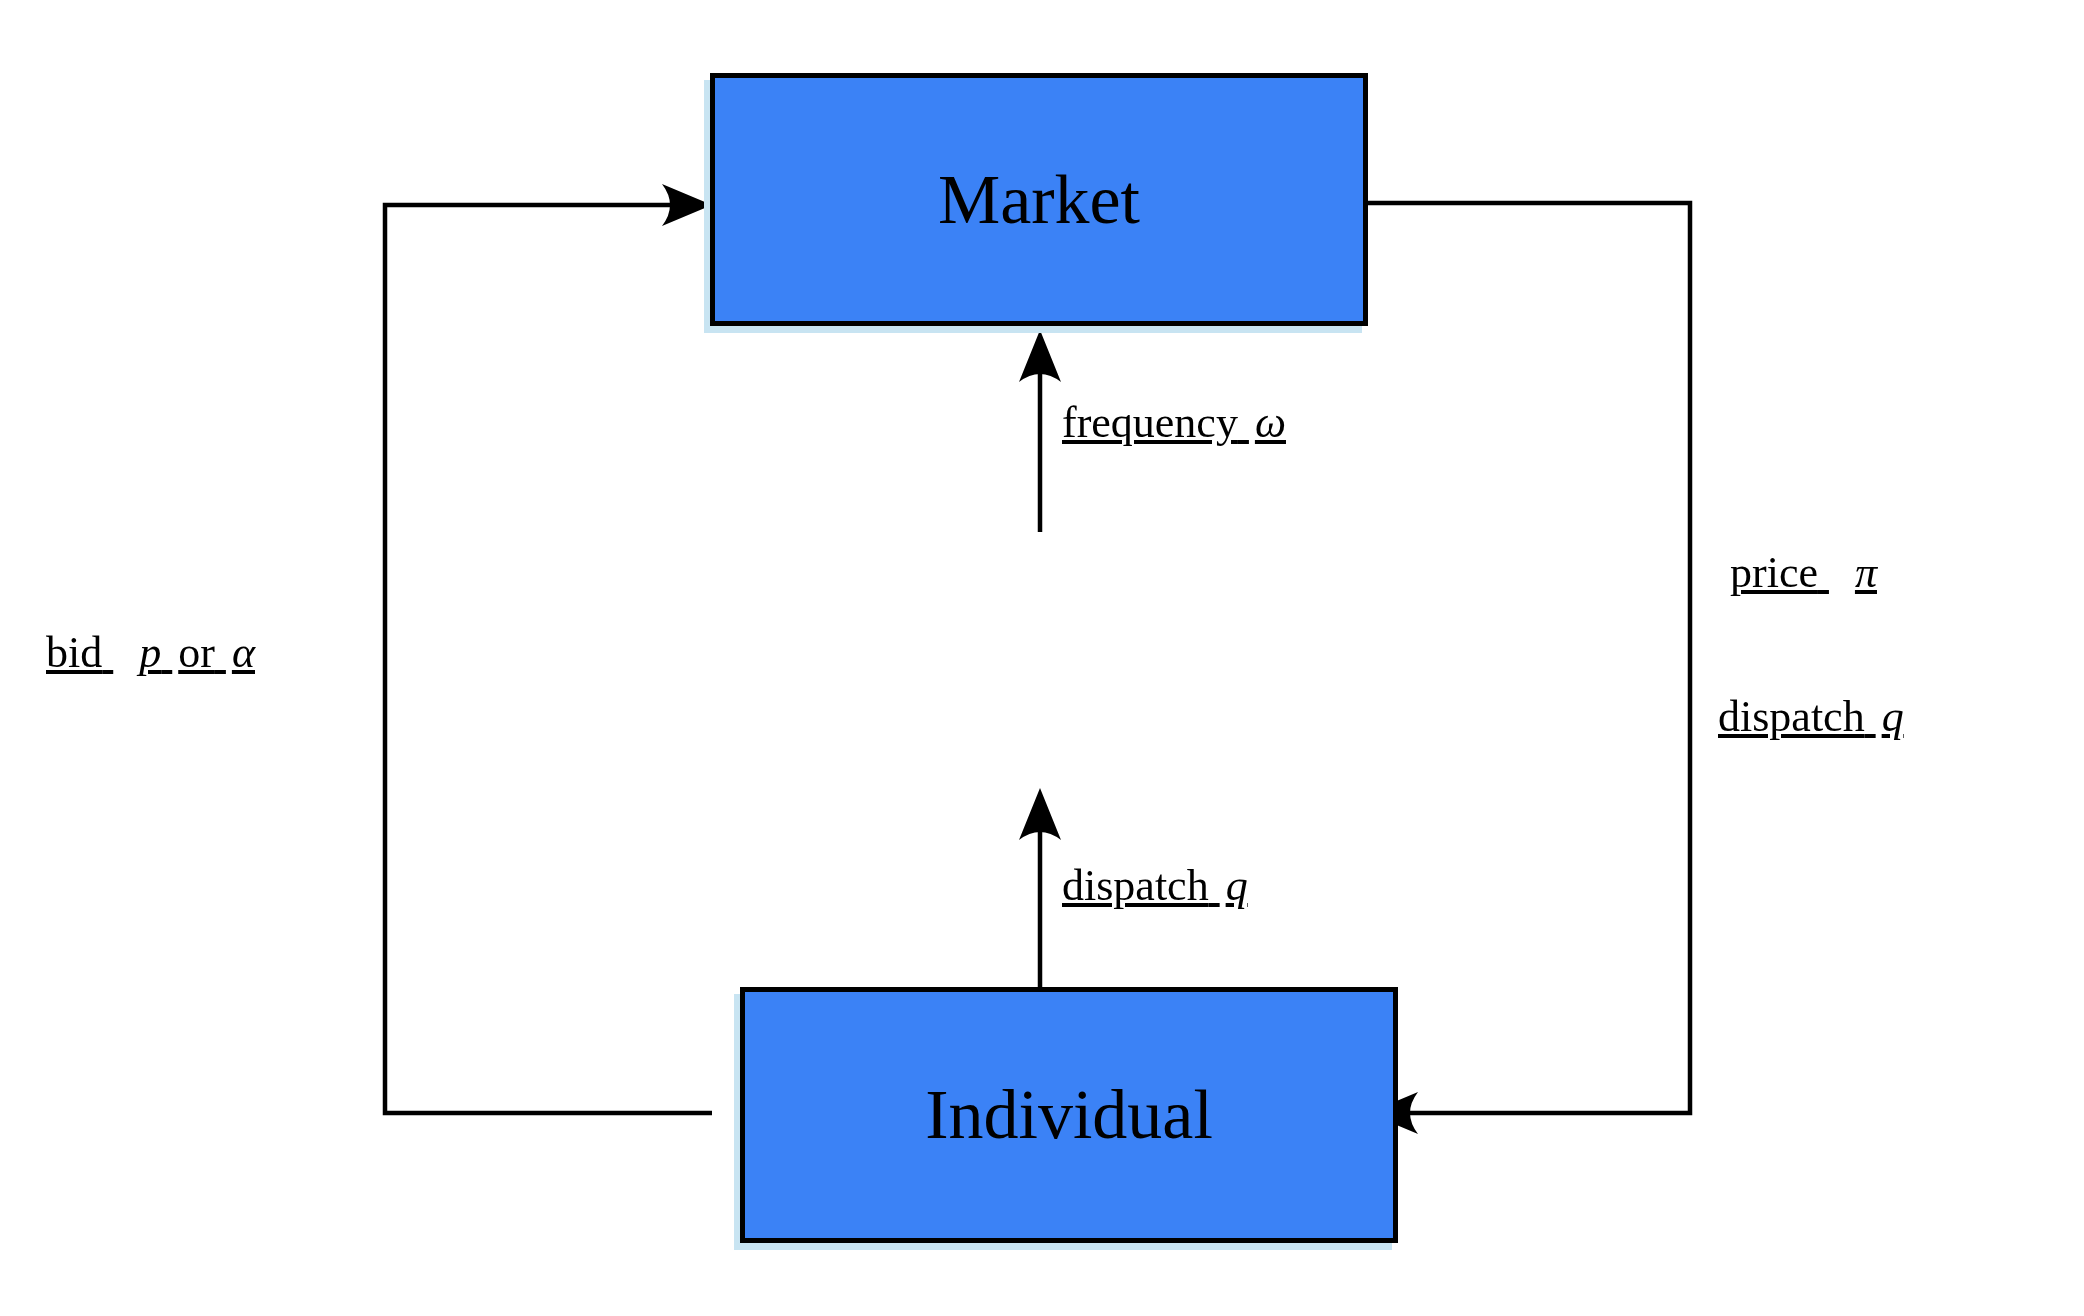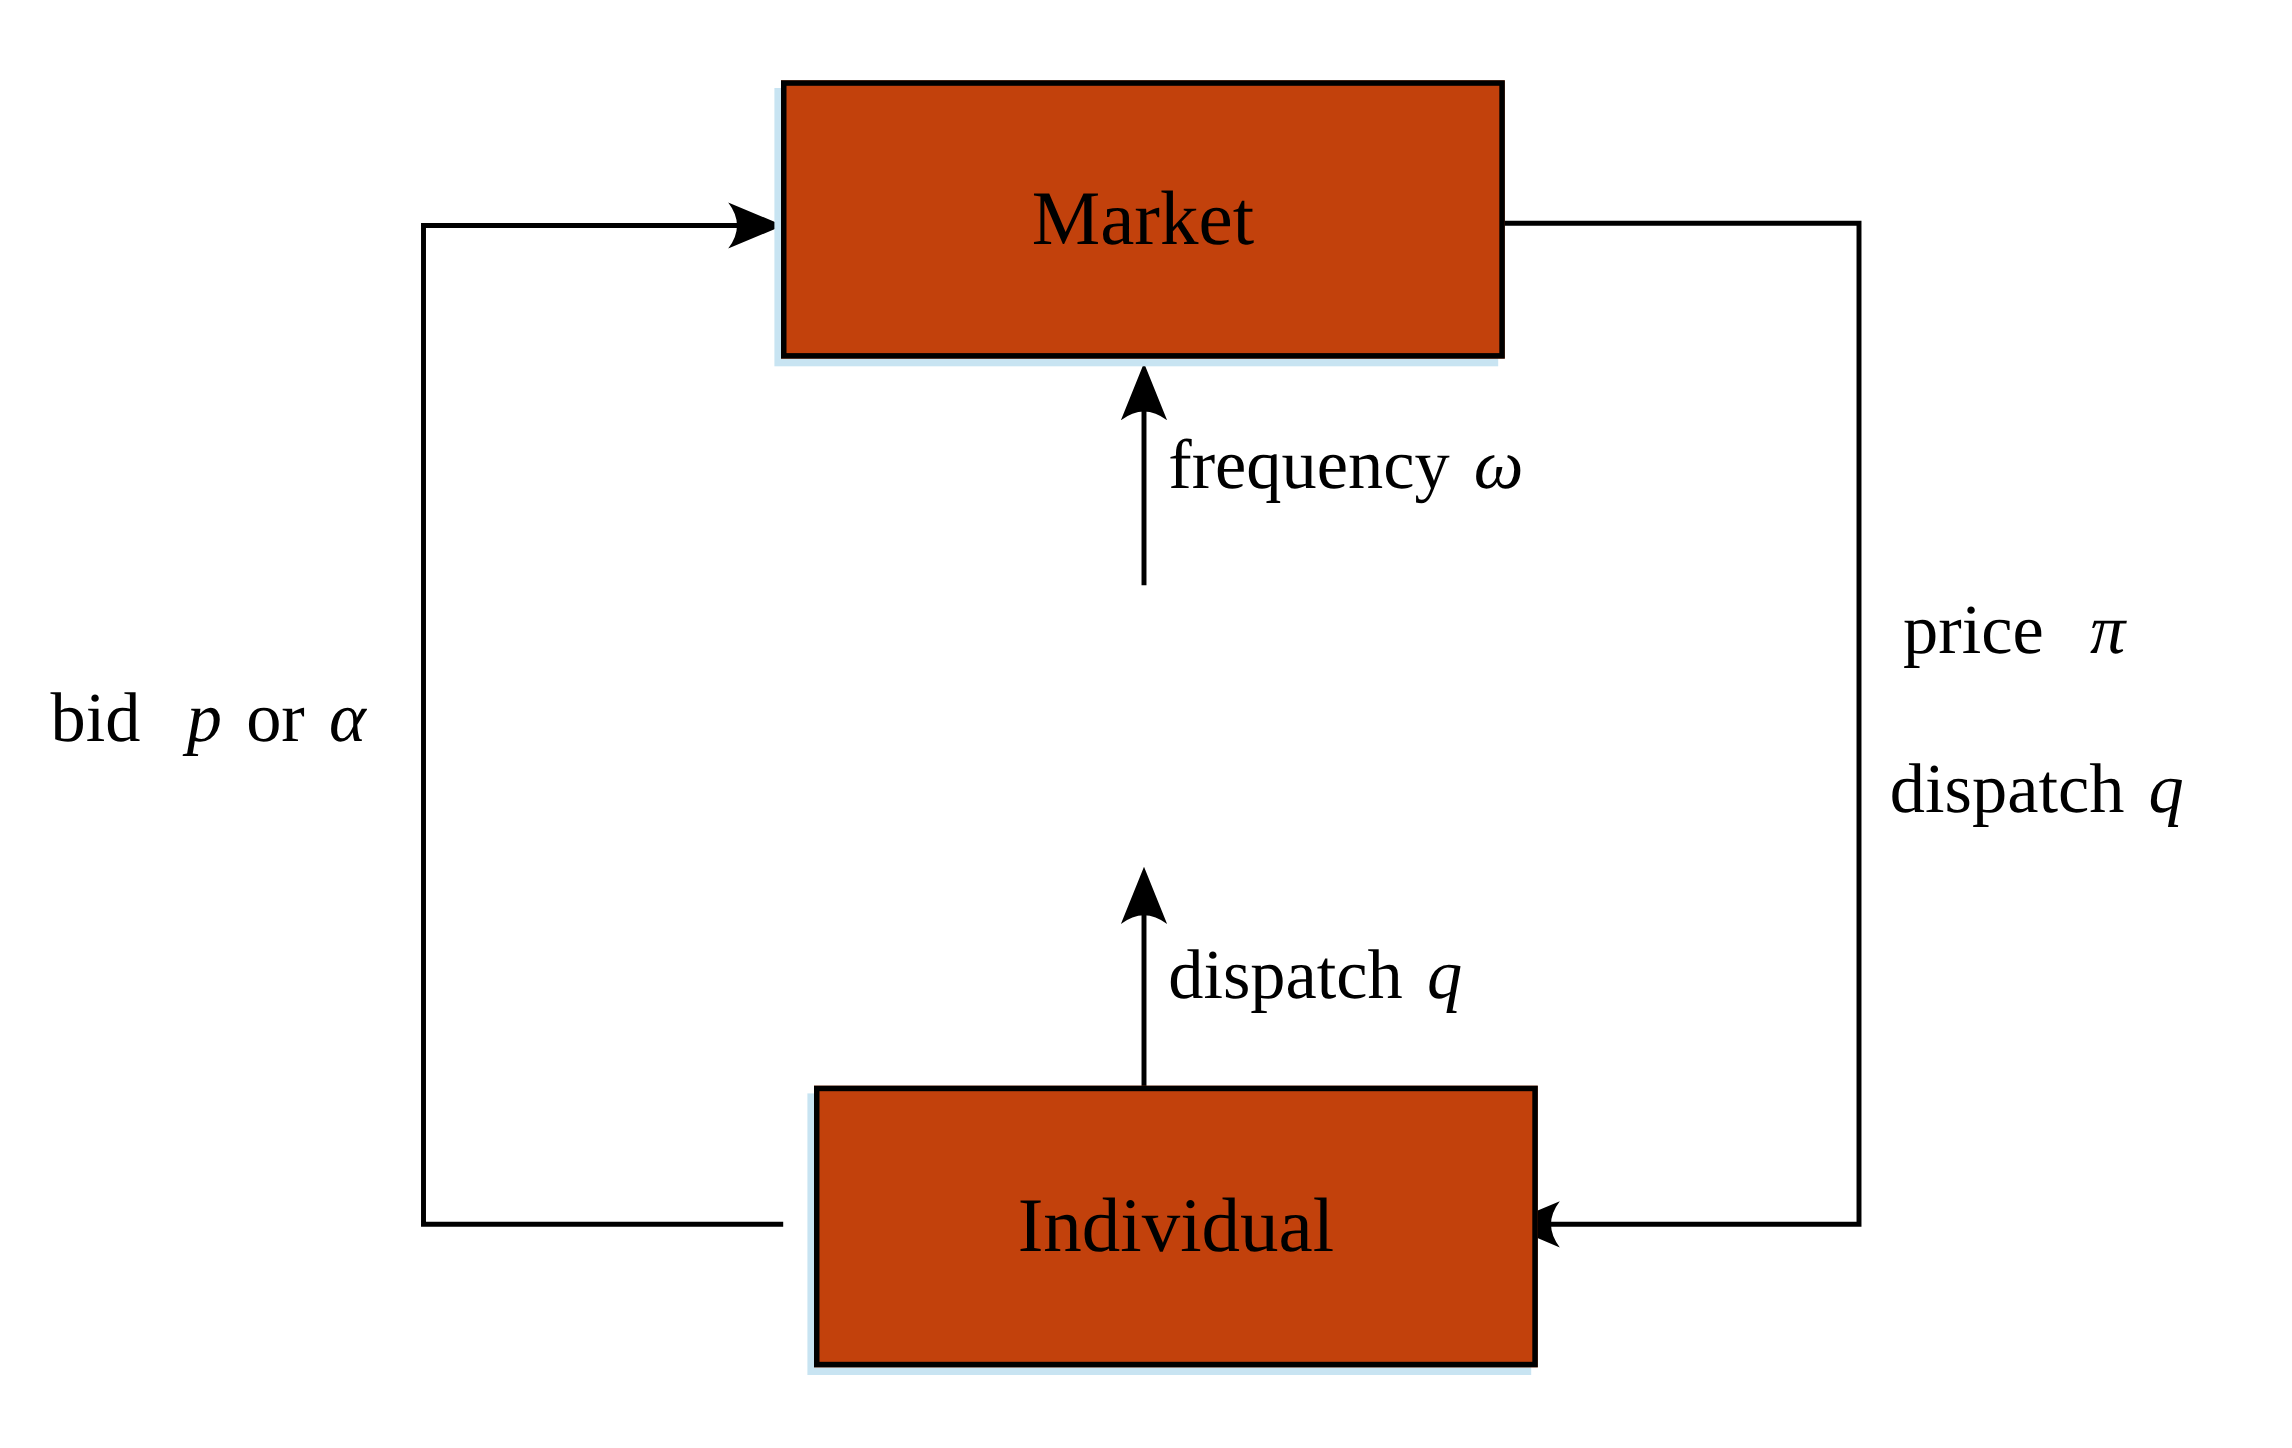--- a/index.html
+++ b/index.html
@@ -16,36 +16,37 @@
   }
   .connector-layer path.wire{
     fill:none;stroke:#000;stroke-width:4.5;
   }
   .connector-layer path.head{
     fill:#000;stroke:none;
   }
   .box{
     position:absolute;
     box-sizing:border-box;
-    background:#c2410c;
+    background:#3b82f6;
     border:5px solid #000;
     box-shadow:-6px 7px 0 #c8e4f2;
     display:flex;align-items:center;justify-content:center;
     text-align:left;
     font-size:70px;
     line-height:86px;
   }
   .box-market   {left:710px;top:73px;  width:658px;height:253px;}
   .box-power    {left:710px;top:530px; width:658px;height:254px;}
   .box-gen      {left:740px;top:987px; width:658px;height:256px;}
   .edge-label{
     position:absolute;
-    font-size:64px;
+    font-size:44px;
     line-height:76px;
     white-space:nowrap;
+    text-decoration:underline;
   }
   .sym{font-style:italic;}
   .gap-wide{margin-left:26px;}
   .gap{margin-left:6px;}
   .lbl-frequency     {left:1062px;top:385px;}
   .lbl-dispatch-mid  {left:1062px;top:848px;}
   .lbl-bid           {left:46px;  top:615px;}
   .lbl-price         {left:1718px;top:535px;margin-left:12px;}
   .lbl-dispatch-right{left:1718px;top:679px;}
 </style>

